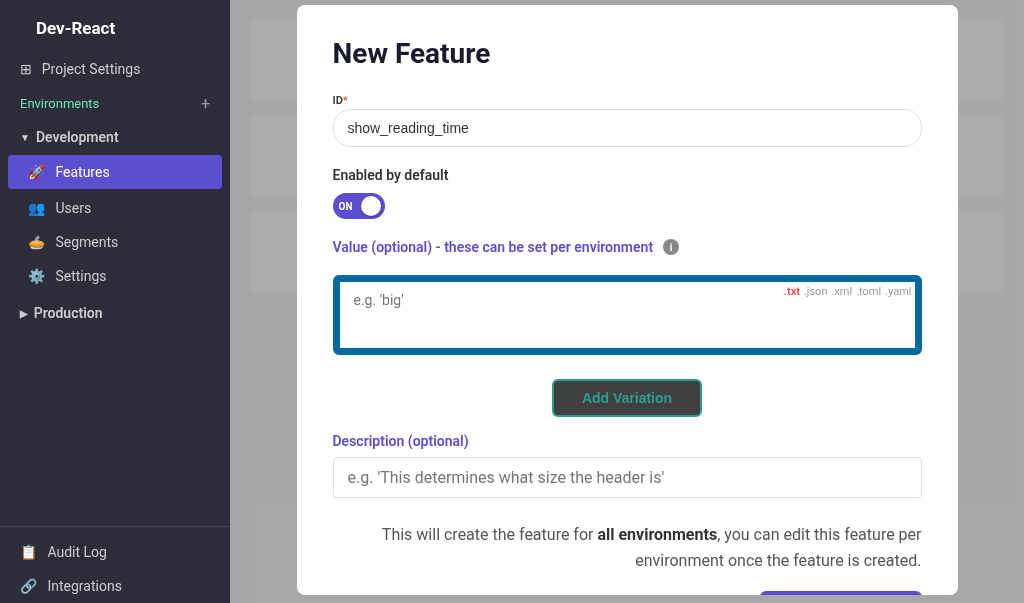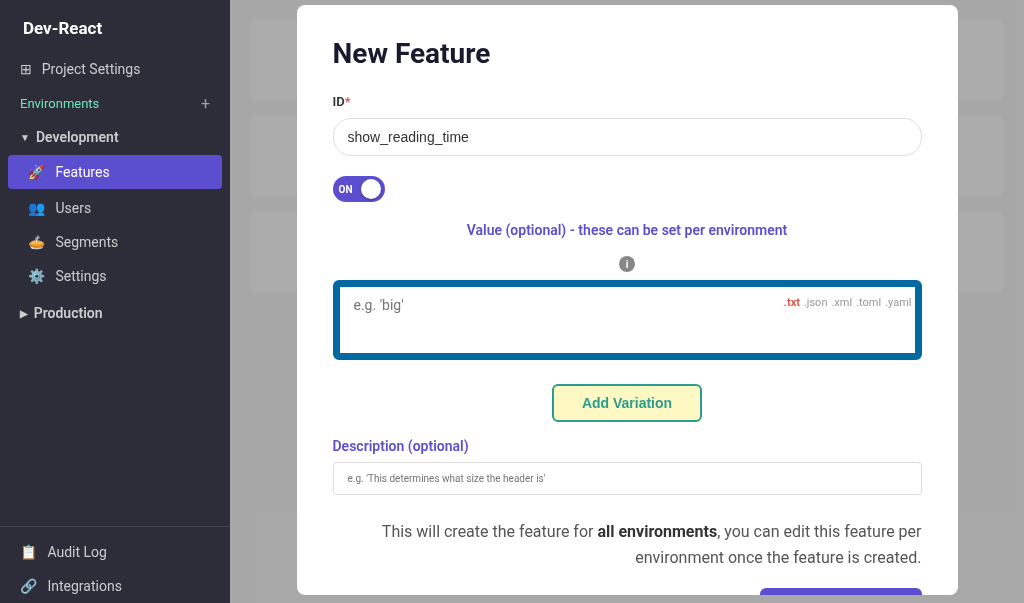--- a/index.html
+++ b/index.html
@@ -17,21 +17,21 @@
       width: 230px;
       min-width: 230px;
       background: #2d2d3a;
       color: #ccc;
       display: flex;
       flex-direction: column;
       height: 603px;
       overflow: hidden;
     }
     .sidebar-logo {
-      padding: 18px 23px 14px;
+      padding: 18px 36px 14px;
       font-size: 17px;
       font-weight: 700;
       color: #fff;
     }
     .sidebar-section-header {
       display: flex;
       align-items: center;
       padding: 8px 20px;
       font-size: 13px;
       color: #9e9eae;
@@ -121,24 +121,24 @@
       position: relative;
       margin-top: 5px;
     }
     .modal-title {
       font-size: 28px;
       font-weight: 700;
       color: #1a1a2e;
       margin-bottom: 24px;
     }
     .form-label {
-      font-size: 13px;
+      font-size: 11px;
       font-weight: 600;
       color: #333;
-      margin-bottom: 9px;
+      margin-bottom: 2px;
       display: block;
     }
     .form-label .required {
       color: #e74c3c;
     }
     .form-input {
       width: 100%;
       border: 1px solid #ddd;
       border-radius: 18px;
       padding: 10px 14px;
@@ -186,44 +186,43 @@
       background: #fff;
       border-radius: 50%;
       position: absolute;
       right: 4px;
       box-shadow: 0 1px 3px rgba(0,0,0,0.3);
     }
     .value-section-label {
       font-size: 14px;
       font-weight: 600;
       color: #5b4fcf;
-      margin-bottom: 8px;
-      display: flex;
-      align-items: center;
-      gap: 18px;
-      flex-direction: column;
+      margin-bottom: 20px;
+      display: flex;
+      align-items: center;
+      gap: 10px;
     }
     .info-icon {
       width: 16px;
       height: 16px;
       border-radius: 50%;
       background: #888;
       color: #fff;
       font-size: 10px;
       display: inline-flex;
       align-items: center;
       justify-content: center;
       font-weight: 700;
     }
     .value-textarea-wrapper {
       position: relative;
     }
     .file-types {
       position: absolute;
-      top: 16px;
+      top: 10px;
       right: 10px;
       font-size: 11px;
       color: #999;
       display: flex;
       gap: 4px;
     }
     .file-types .txt {
       color: #e74c3c;
       font-weight: 600;
     }
@@ -238,39 +237,39 @@
       resize: none;
       outline: none;
       font-family: inherit;
     }
     .add-variation-btn {
       display: block;
       margin: 12px auto 16px;
       padding: 9px 28px;
       border: 2px solid #2a9d8f;
       border-radius: 6px;
-      background: #fef9c3;
+      background: #404040;
       color: #2a9d8f;
       font-size: 14px;
       font-weight: 600;
       cursor: pointer;
     }
     .description-label {
       font-size: 14px;
       font-weight: 600;
       color: #5b4fcf;
       margin-bottom: 8px;
       display: block;
     }
     .description-input {
       width: 100%;
       border: 1px solid #ddd;
       border-radius: 4px;
       padding: 10px 14px;
-      font-size: 10px;
+      font-size: 16px;
       color: #999;
       outline: none;
       font-family: inherit;
     }
     .info-text {
       margin-top: 24px;
       font-size: 16px;
       color: #555;
       text-align: right;
       line-height: 1.6;
@@ -364,20 +363,21 @@
       <h1 class="modal-title">New Feature</h1>
 
       <div class="form-group">
         <label class="form-label">
           <span>ID</span><span class="required">*</span>
         </label>
         <input class="form-input" type="text" value="show_reading_time" style="">
       </div>
 
       <div class="form-group">
+        <span class="toggle-label">Enabled by default</span>
         <div class="toggle-wrapper">
           <div class="toggle">
             <span class="toggle-text">ON</span>
             <span class="toggle-knob"></span>
           </div>
         </div>
       </div>
 
       <div class="form-group">
         <span class="value-section-label">

